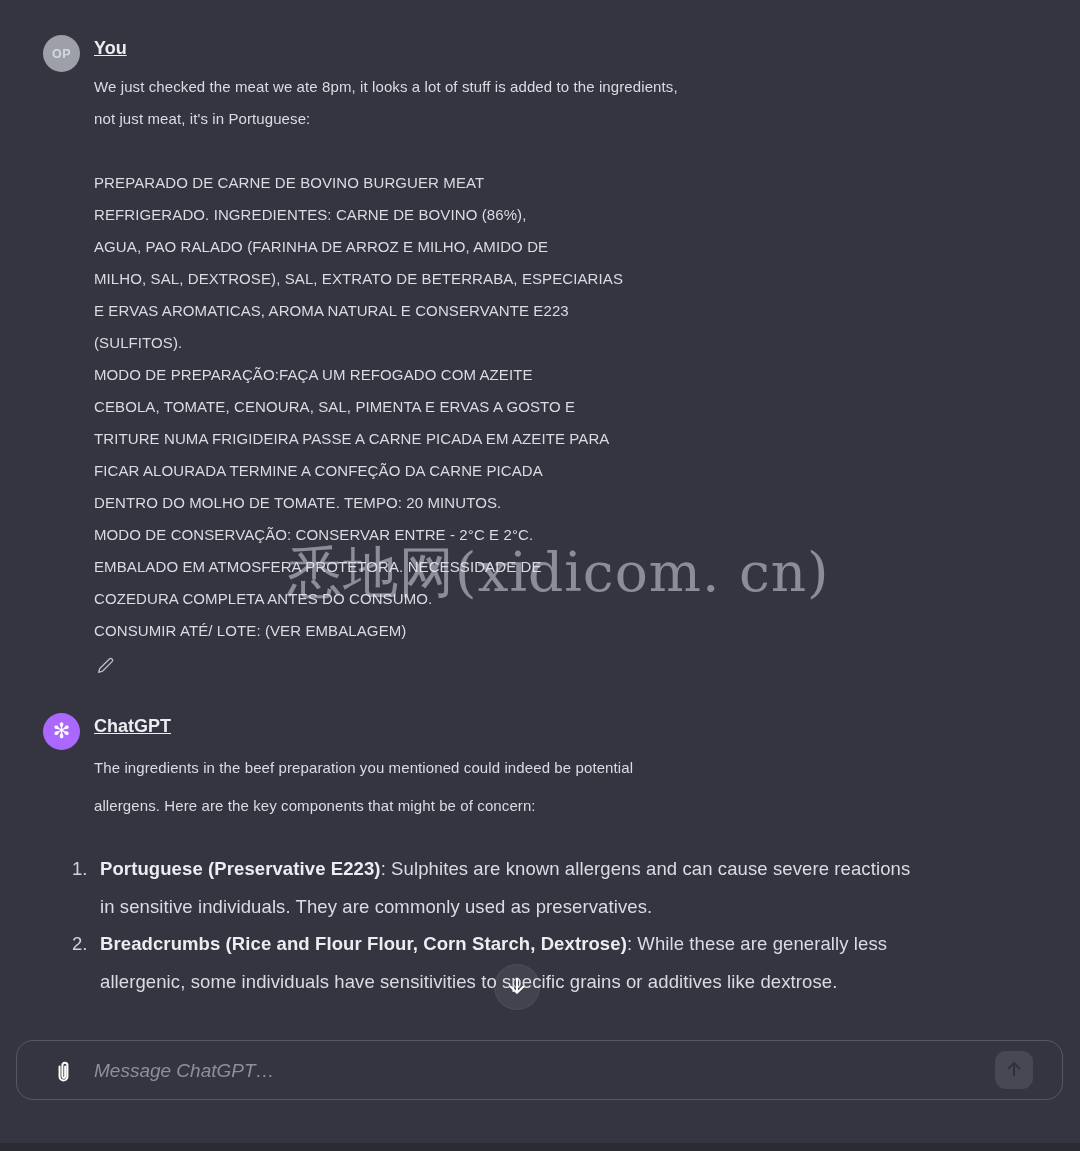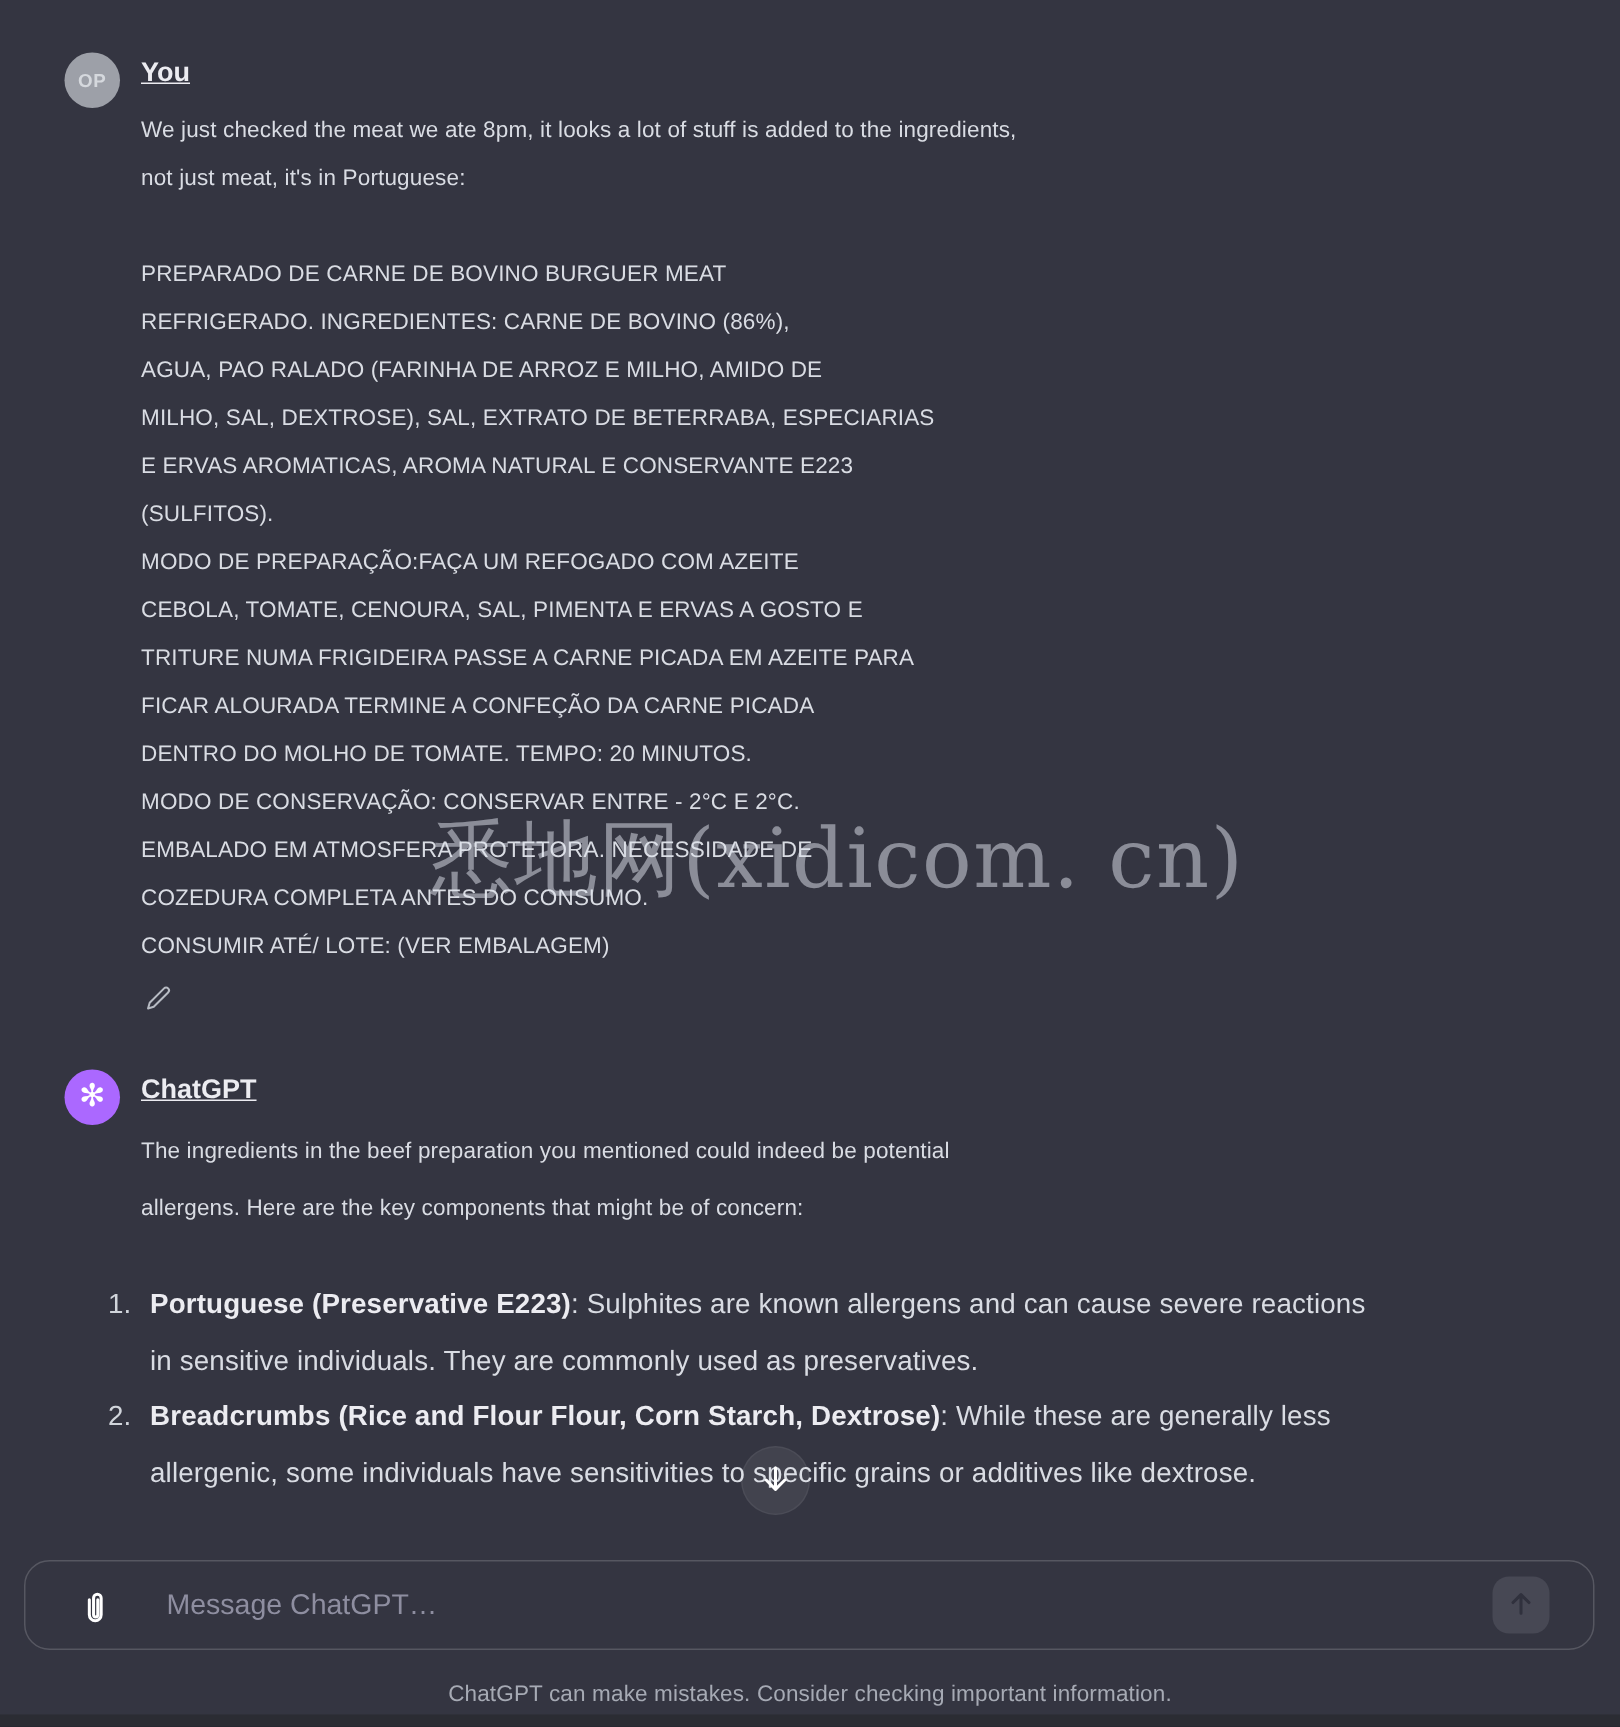--- a/index.html
+++ b/index.html
@@ -54,24 +54,24 @@
   
   .composer{
     position:absolute;left:16px;top:1040px;width:1047px;height:60px;box-sizing:border-box;
     border:1px solid rgba(255,255,255,0.17);border-radius:17px;background:transparent;
   }
   .attach{
     position:absolute;left:32px;top:16px;width:28px;height:28px;
     background:none;border:none;padding:0;cursor:pointer;line-height:0;
   }
   .msg-input{
-    position:absolute;left:92px;top:1px;height:56px;width:890px;
+    position:absolute;left:75px;top:1px;height:56px;width:890px;
     background:transparent;border:none;outline:none;
     font-family:"Liberation Sans","DejaVu Sans",sans-serif;
-    font-size:19px;color:#ececf1;
+    font-size:19px;color:#ececf1;font-style:italic;
   }
   .msg-input::placeholder{color:#8e8ea0;opacity:1;}
   .send{
     position:absolute;right:29px;top:10px;width:38px;height:38px;border-radius:11px;
     background:#474854;border:none;cursor:pointer;padding:0;
     display:flex;align-items:center;justify-content:center;
   }
   
   .footer{
     position:absolute;left:0;top:1121px;width:100%;text-align:center;
@@ -160,16 +160,15 @@
     <input class="msg-input" type="text" placeholder="Message ChatGPT…" style="">
     <button class="send" aria-label="Send message">
       <span>
         <svg width="22" height="22" viewBox="0 0 24 24">
             <path d="M12 19V5.5M6.2 11.3 12 5.5l5.8 5.8" fill="none" stroke="#30313d" stroke-width="2.2" stroke-linecap="round" stroke-linejoin="round"></path>
           </svg>
       </span>
     </button>
   </div>
 
-  <div class="footer">ChatGPT can make mistakes. Consider checking important information.</div>
   <div class="bottom-strip"></div>
 
 </div>
 
 </body></html>

